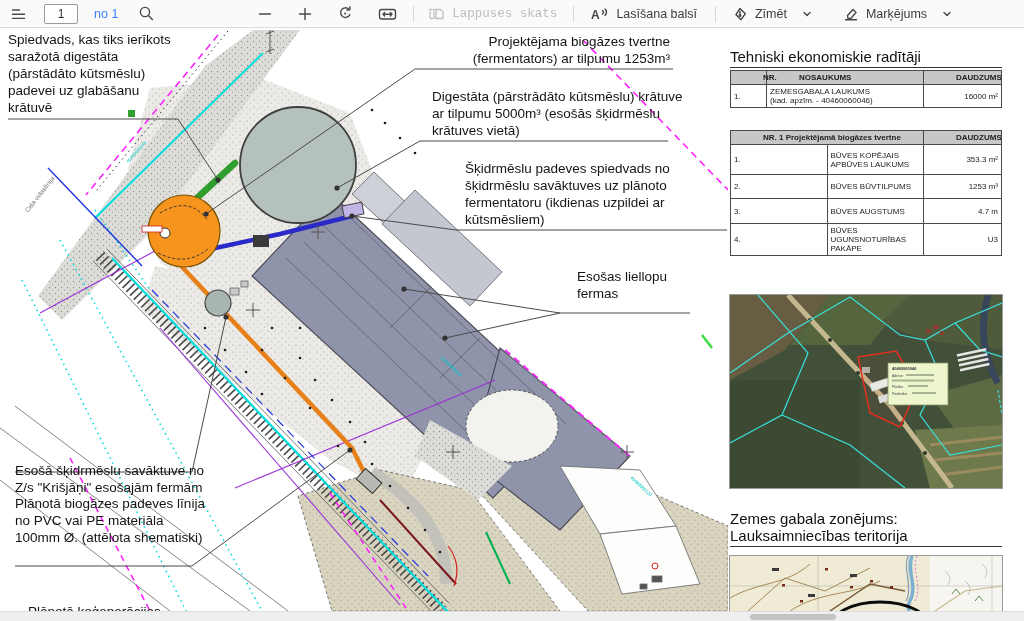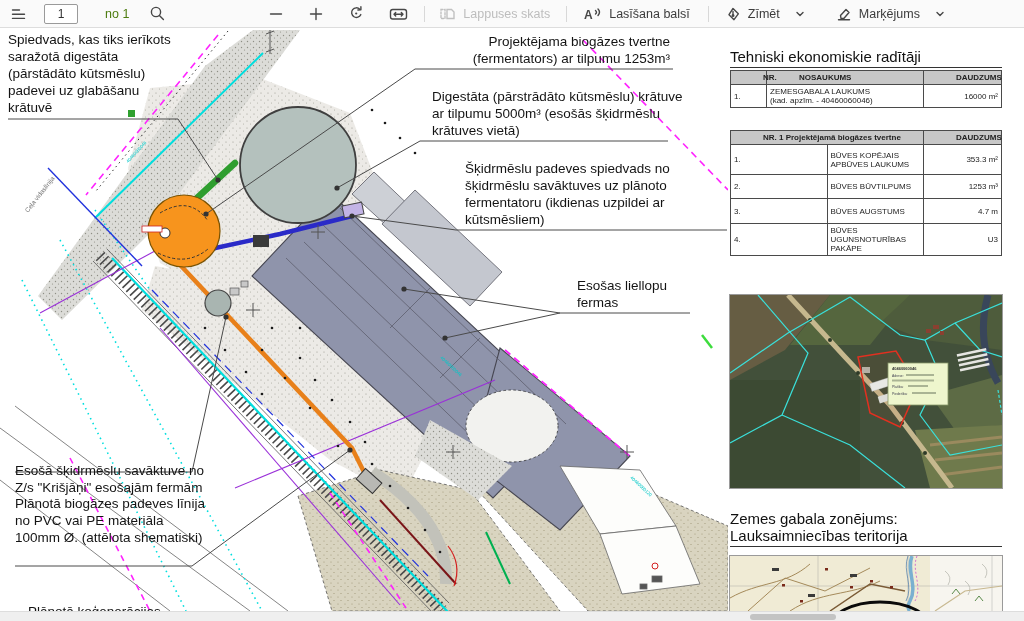--- a/index.html
+++ b/index.html
@@ -9,21 +9,21 @@
 
   
   .toolbar { position:absolute; left:0; top:0; width:1024px; height:28px;
              background:#fafafa; border-bottom:1px solid #ddd;
              display:flex; align-items:center; color:#3c3c3c; font-size:12.5px; }
   .tb-btn { display:flex; align-items:center; gap:7px; cursor:default; white-space:nowrap; }
   .tb-btn svg { display:block; }
   .icon-stroke { stroke:#474747; stroke-width:1.4; fill:none; stroke-linecap:round; stroke-linejoin:round; }
   .icon-gray   { stroke:#c0c0c0; stroke-width:1.4; fill:none; stroke-linecap:round; }
   .tb-sep { width:1px; height:16px; background:#d8d8d8; }
-  .tb-gray { color:#bdbdbd; }
+  .tb-gray { color:#bdbdbd;font-family:Liberation Mono, monospace; }
   .page-input { width:34px; height:20px; border:1px solid #9a9a9a; border-radius:2px;
                 text-align:center; font-size:12px; color:#333; background:#fff;
                 font-family:"Liberation Sans", sans-serif; }
   .chev { font-size:10px; color:#555; }
 
   
   .page { position:absolute; left:0; top:28px; width:1024px; height:583px;
           background:#fff; overflow:hidden; }
   svg.plan { position:absolute; left:0; top:0; }
 
@@ -53,21 +53,21 @@
 
 <div class="screen">
 
   <div class="toolbar">
     <div class="tb-btn" style="margin-left:10px">
       <svg width="16" height="16">
         <path class="icon-stroke" d="M2.5 4h7 M2.5 8.2h12 M2.5 12.4h12"></path>
         </svg>
     </div>
     <input class="page-input" style="margin-left: 18px;" value="1">
-    <span style="margin-left:27px;color:#4d7c0f">no 1</span>
+    <span style="margin-left:16px;color:#3b82f6">no 1</span>
     <div class="tb-btn" style="margin-left:20px">
       <svg width="17" height="17">
         <circle class="icon-stroke" cx="7" cy="7" r="4.6"></circle>
         <path class="icon-stroke" d="M10.4 10.4l4 4"></path>
         </svg>
     </div>
     <div class="tb-btn" style="margin-left:102px">
       <svg width="16" height="16">
         <path class="icon-stroke" d="M2.5 8h11"></path>
         </svg>
@@ -316,21 +316,21 @@
       <text x="440" y="330" font-size="4.5" fill="#00c8c8" transform="rotate(43 440 330)">40460060046</text>
       <text x="630" y="450" font-size="4.5" fill="#00c8c8" transform="rotate(43 630 450)">40460060120</text>
       <text x="128" y="135" font-size="4.5" fill="#00c8c8" transform="rotate(-47 128 135)">40460060046</text>
       <text x="28" y="185" font-size="6.5" fill="#777" transform="rotate(-52 28 185)">Ceļa vidaslīnija</text>
     </svg>
 
     <div class="cal" style="left:8px;   top:3px;   width:168px;">Spiedvads, kas tiks ierīkots saražotā digestāta (pārstādāto kūtsmēslu) padevei uz glabāšanu krātuvē</div>
     <div class="cal" style="left:432px; top:5px;   width:238px;text-align:right;">Projektējama biogāzes tvertne (fermentators) ar tilpumu 1253m³</div>
     <div class="cal" style="left:432px; top:60px;  width:252px;">Digestāta (pārstrādāto kūtsmēslu) krātuve ar tilpumu 5000m³ (esošās šķidrmēslu krātuves vietā)</div>
     <div class="cal" style="left:465px; top:132px; width:262px;">Šķidrmēslu padeves spiedvads no šķidrmēslu savāktuves uz plānoto fermentatoru (ikdienas uzpildei ar kūtsmēsliem)</div>
-    <div class="cal" style="left:577px; top:249px; width:110px;">Esošas liellopu fermas</div>
+    <div class="cal" style="left:577px; top:240px; width:110px;">Esošas liellopu fermas</div>
     <div class="cal" style="left:15px;  top:390px; width:196px;margin-top:44px;">Esošā šķidrmēslu savāktuve no Z/s "Krišjāņi" esošajām fermām</div>
     <div class="cal" style="left:15px;  top:467px; width:196px;">Plānotā biogāzes padeves līnija no PVC vai PE materiāla 100mm Ø. (attēlota shematiski)</div>
     <div class="cal" style="left:28px;  top:575px; width:220px;">Plānotā koģenerācijas</div>
 
     <div class="rpanel">
 
       <div class="rp-h" style="top:20px">Tehniski ekonomiskie radītāji</div>
 
       <table class="tek tpos" style="top:42px">
         <tbody>

